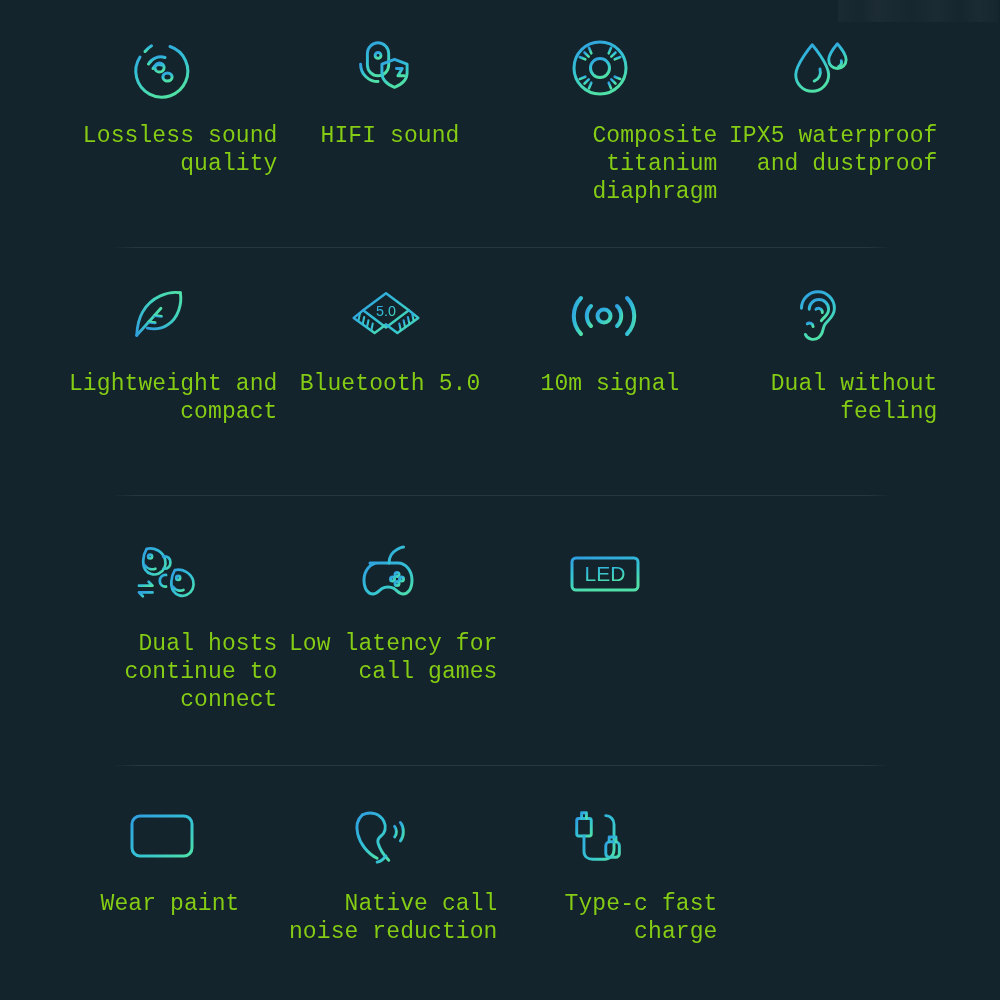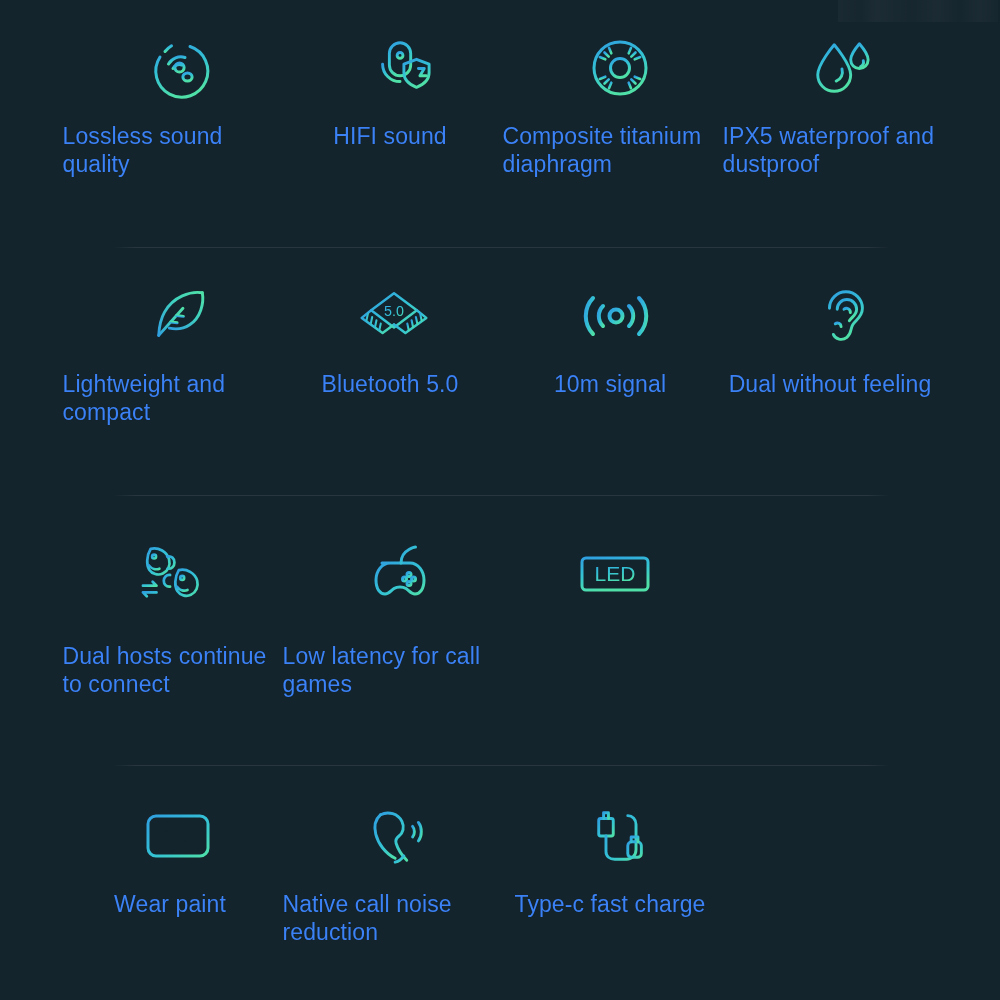--- a/index.html
+++ b/index.html
@@ -42,36 +42,37 @@
       rgba(255,255,255,.085) 3%,
       rgba(255,255,255,.085) 97%,
       rgba(255,255,255,0) 100%);
   }
   .cell{
     display:flex;flex-direction:column;align-items:center;
     justify-content:flex-start;
     padding-top:28px;
     box-sizing:border-box;
   }
-  .row-3 .cell{padding-top:38px;gap:12px;}
+  .row-3 .cell{padding-top:38px;}
   .row-4 .cell{padding-top:30px;}
   .icon-wrap{
     width:84px;height:80px;
-    display:flex;align-items:center;justify-content:flex-end;
+    display:flex;align-items:center;justify-content:flex-start;
     margin-bottom:14px;
   }
   .row-3 .icon-wrap{margin-bottom:16px;}
   .label{
-    color:#3b82f6;
+    color:#84cc16;
     font-size:23px;
     line-height:28px;
-    text-align:left;
+    text-align:right;
     letter-spacing:.1px;
     max-width:215px;
     text-shadow:0 0 1px rgba(0,0,0,.35);
+    font-family:Liberation Mono, monospace;
   }
   svg{display:block;overflow:visible;}
 </style>
 </head>
 <body>
 
 <div class="corner-artifact"></div>
 
 <svg width="0" height="0" style="position:absolute" aria-hidden="true">
   <defs>

